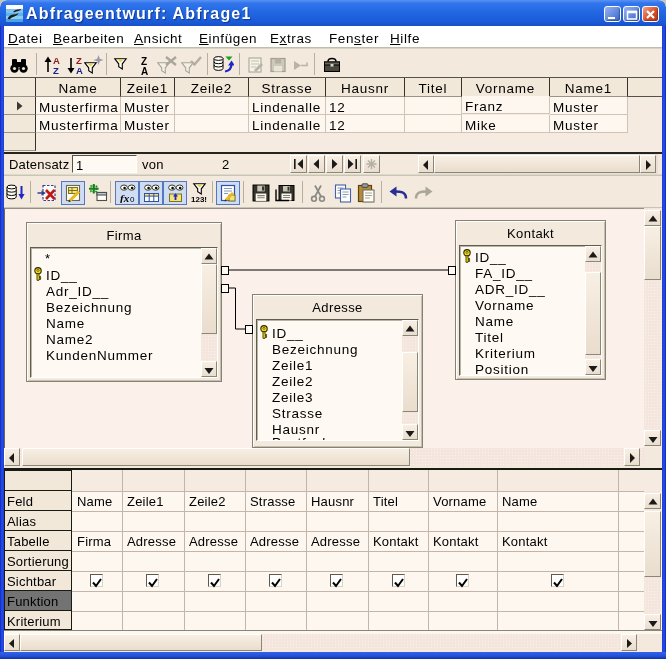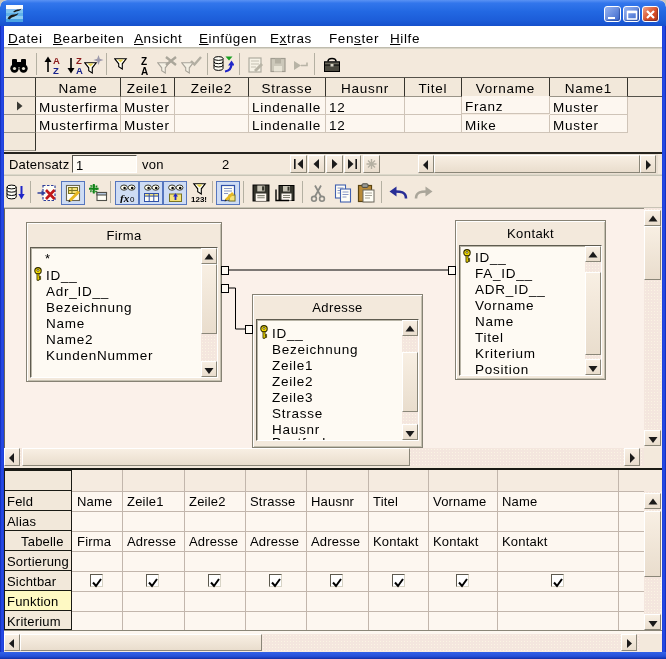--- a/index.html
+++ b/index.html
@@ -17,20 +17,21 @@
 <div class="a" style="left:0;top:0;width:666px;height:26px;border-radius:7px 7px 0 0;background:linear-gradient(180deg,#5a92f4 0%,#3276ec 12%,#2268e2 45%,#1c5cd8 80%,#1650cc 100%)"></div>
 <svg class="a" style="left:6px;top:5px" width="17" height="17" viewBox="0 0 17 17">
 <rect x="0" y="0" width="17" height="4.5" fill="#fdfdfd"></rect>
 <rect x="0" y="4.5" width="17" height="3.5" fill="#7ec4ef"></rect>
 <rect x="0" y="8" width="17" height="3" fill="#5fb2ea"></rect>
 <rect x="0" y="11" width="17" height="3" fill="#8ecdf2"></rect>
 <rect x="0" y="14" width="17" height="3" fill="#4aa3e4"></rect>
 <path d="M7,7 Q9,4.2 12,4.4 Q14,4.5 15.5,3.4 Q14.6,5.6 12.4,6 Q10,6.3 8.6,7.2 Z" fill="#1a1a1a"></path>
 <path d="M1.5,13.5 Q4,9.2 8,9.4 Q10.6,9.5 12.6,8 Q11.4,11 8.4,11.6 Q5.6,12.1 3.4,14.6 Z" fill="#1a1a1a"></path>
 </svg>
+<div class="a tx" style="left:26px;top:5px;font-size:16px;font-weight:bold;color:#fff;letter-spacing:1.2px;text-shadow:1px 1px 1px rgba(10,30,90,.6)">Abfrageentwurf: Abfrage1</div>
 <div class="a" style="left:604px;top:6px;width:17px;height:16px;border-radius:3px;border:1px solid #fff;background:linear-gradient(135deg,#98b4f0,#3a66cc);box-shadow:inset -1px -1px 1px rgba(0,20,80,.35)">
       <div class="a" style="left:3px;top:9.5px;width:7px;height:2.6px;background:#fff"></div>
     </div>
 <div class="a" style="left:623px;top:6px;width:17px;height:16px;border-radius:3px;border:1px solid #fff;background:linear-gradient(135deg,#98b4f0,#3a66cc);box-shadow:inset -1px -1px 1px rgba(0,20,80,.35)">
       <svg class="a" style="left:2px;top:2px" width="12" height="12" viewBox="0 0 12 12">
         <rect x="1.5" y="2.5" width="9" height="7.5" fill="none" stroke="#fff" stroke-width="1.5"></rect>
         <path d="M1.5,3 h9" stroke="#fff" stroke-width="2.4"></path>
       </svg>
     </div>
 <div class="a" style="left:642px;top:6px;width:17px;height:16px;border-radius:3px;border:1px solid #fff;background:linear-gradient(135deg,#f0a488,#d84e28 55%,#bc3812);box-shadow:inset -1px -1px 1px rgba(0,20,80,.35)">
@@ -474,29 +475,29 @@
 <div class="a" style="left:4px;top:470px;width:658px;height:164px;background:#fdf7f0"></div>
 <div class="a tex" style="left:4px;top:470px;width:658px;height:21px;background:#f5ebe0"></div>
 <div class="a" style="left:4px;top:470px;width:68px;height:21px;background:#f2e8da;border-left:1px solid #1a1a14;border-right:1.6px solid #1a1a14;border-bottom:1px solid #1a1a14;border-top:1px solid #1a1a14"></div>
 <div class="a" style="left:4px;top:491px;width:68px;height:20px;background:#f2e8da;border-left:1px solid #1a1a14;border-right:1.6px solid #1a1a14;border-bottom:1px solid #1a1a14">
       <div class="tx" style="margin:4px 0 0 2px">Feld</div>
     </div>
 <div class="a" style="left:4px;top:511px;width:68px;height:20px;background:#f2e8da;border-left:1px solid #1a1a14;border-right:1.6px solid #1a1a14;border-bottom:1px solid #1a1a14">
       <div class="tx" style="margin:4px 8px 0 2px">Alias</div>
     </div>
 <div class="a" style="left:4px;top:531px;width:68px;height:20px;background:#f2e8da;border-left:1px solid #1a1a14;border-right:1.6px solid #1a1a14;border-bottom:1px solid #1a1a14">
-      <div class="tx" style="margin:4px 0 0 16px">Tabelle</div>
+      <div class="tx" style="margin:4px 0 0 2px">Tabelle</div>
     </div>
 <div class="a" style="left:4px;top:551px;width:68px;height:20px;background:#f2e8da;border-left:1px solid #1a1a14;border-right:1.6px solid #1a1a14;border-bottom:1px solid #1a1a14">
       <div class="tx" style="margin:4px 0 0 2px">Sortierung</div>
     </div>
 <div class="a" style="left:4px;top:571px;width:68px;height:20px;background:#f2e8da;border-left:1px solid #1a1a14;border-right:1.6px solid #1a1a14;border-bottom:1px solid #1a1a14">
       <div class="tx" style="margin:4px 0 0 2px">Sichtbar</div>
     </div>
-<div class="a" style="left:4px;top:591px;width:68px;height:20px;background:#fef9c3;border-left:1px solid #1a1a14;border-right:1.6px solid #1a1a14;border-bottom:1px solid #1a1a14">
+<div class="a" style="left:4px;top:591px;width:68px;height:20px;background:#737373;border-left:1px solid #1a1a14;border-right:1.6px solid #1a1a14;border-bottom:1px solid #1a1a14">
       <div class="tx" style="margin:4px 0 0 2px">Funktion</div>
     </div>
 <div class="a" style="left:4px;top:611px;width:68px;height:19px;background:#f2e8da;border-left:1px solid #1a1a14;border-right:1.6px solid #1a1a14;border-bottom:1px solid #1a1a14">
       <div class="tx" style="margin:4px 0 0 2px">Kriterium</div>
     </div>
 <div class="a" style="left:122px;top:470px;width:1px;height:160px;background:#c2b6ac"></div>
 <div class="a" style="left:184px;top:470px;width:1px;height:160px;background:#c2b6ac"></div>
 <div class="a" style="left:245px;top:470px;width:1px;height:160px;background:#c2b6ac"></div>
 <div class="a" style="left:306px;top:470px;width:1px;height:160px;background:#c2b6ac"></div>
 <div class="a" style="left:368px;top:470px;width:1px;height:160px;background:#c2b6ac"></div>

